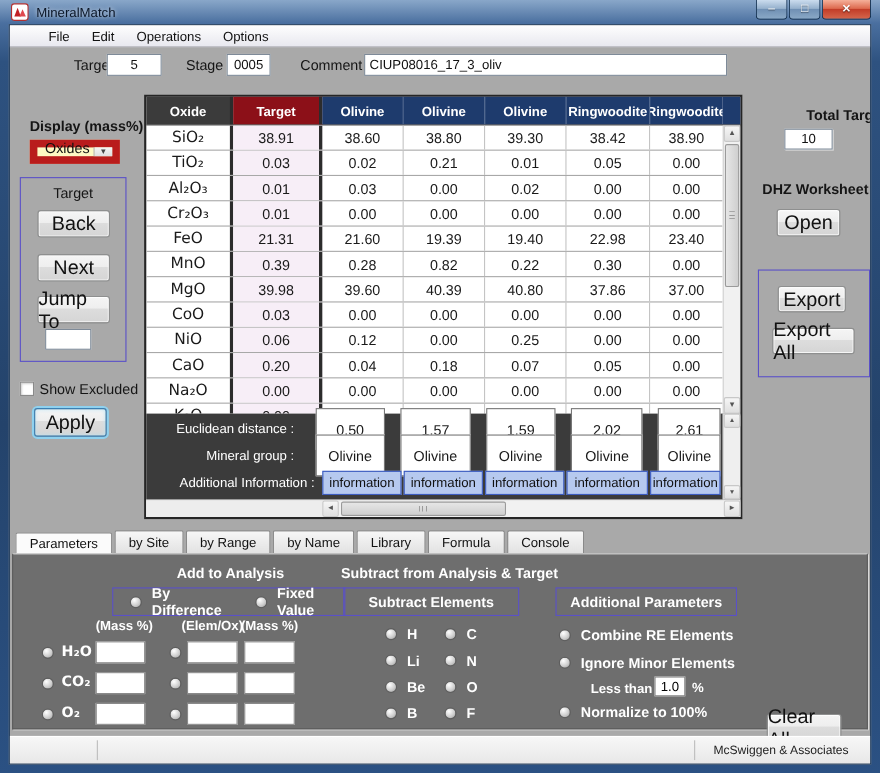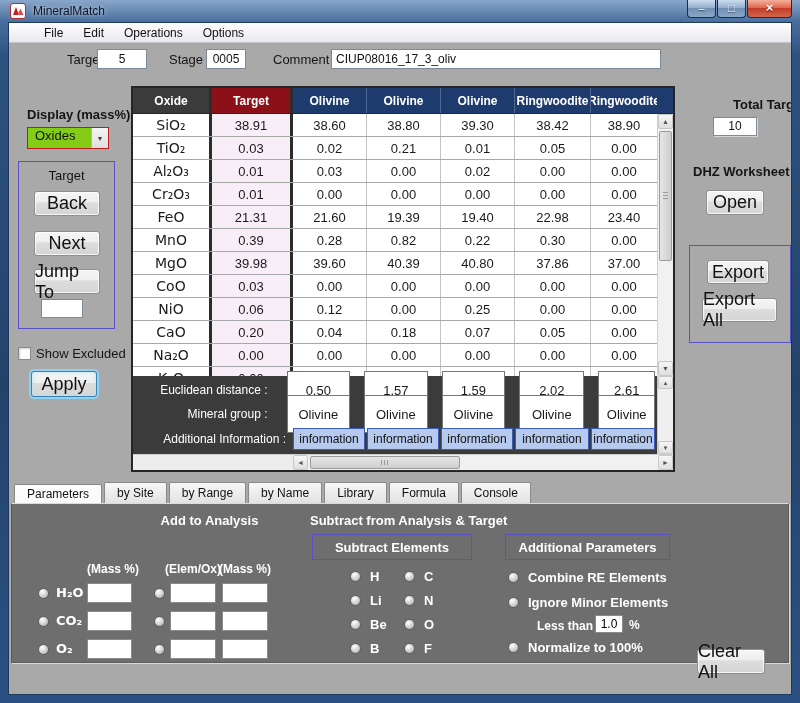--- a/index.html
+++ b/index.html
@@ -41,21 +41,21 @@
 
   
   .btn { position:absolute; border:1px solid #8e8f8f; border-radius:3px; font-size:18px; color:#111;
     background:linear-gradient(#f5f5f5,#eeeeee 45%,#dddddd 46%,#d5d5d5);
     box-shadow:inset 0 0 0 1px rgba(255,255,255,.75); display:flex; align-items:center; justify-content:center; }
   .btn.glow { border-color:#3c7fb1; box-shadow:0 0 0 2px #8fd1ef, inset 0 0 4px #b9e4f5; }
 
   .groupbox { position:absolute; border:1px solid var(--accent_border,#5a50c8); }
   .group-title { text-align:center; font-size:13px; color:#151515; margin-top:6px; }
 
-  .dropdown { position:absolute; background:#84cc16; border:1px solid #b91c1c; display:flex; align-items:flex-start; }
+  .dropdown { position:absolute; background:#fef9c3; border:7px solid #b91c1c; display:flex; align-items:flex-end; }
   .dd-text { flex:1; font-size:13px; padding-left:7px; color:#111; }
   .dd-arrow { width:17px; height:100%; border-left:1px solid #b5b5b5; display:flex; align-items:center;
     justify-content:center; font-size:7px; color:#444; background:linear-gradient(#f4f4f4,#dfdfdf); }
 
   .checkbox { width:13px; height:13px; background:#fff; border:1px solid #8a8a8a; display:inline-block;
     box-shadow:inset 1px 1px 2px rgba(0,0,0,.2); }
 
   
   .dtable { position:absolute; left:122px; top:43px; width:544px; border:2px solid #252525; background:#fff; }
   .thead { display:flex; height:26px; border-bottom:1px solid #252525; }
@@ -442,20 +442,26 @@
           <div class="tab">Formula</div>
 
           <div class="tab">Console</div>
 
       </div>
 
       <div class="params-panel">
         <div class="p-abs p-head" style="left:90px; top:9px; width:215px; text-align:center;">Add to Analysis</div>
         <div class="p-abs p-head" style="left:298px; top:9px;">Subtract from Analysis &amp; Target</div>
 
+        <div class="p-box" style="left:90px; top:30px; width:212px; height:26px; justify-content:flex-start;">
+          <span class="radio" style="margin-left:15px;"></span>
+          <span class="p-lbl" style="margin-left:9px;">By Difference</span>
+          <span class="radio" style="margin-left:22px;"></span>
+          <span class="p-lbl" style="margin-left:9px;">Fixed Value</span>
+        </div>
 
         <div class="p-box" style="left:300px; top:30px; width:160px; height:26px;">Subtract Elements</div>
         <div class="p-box" style="left:493px; top:30px; width:165px; height:26px;">Additional Parameters</div>
 
         <div class="p-abs" style="left:75px; top:58px; width:45px; text-align:center; font-size:12px; font-weight:600;">(Mass %)</div>
         <div class="p-abs" style="left:152px; top:58px; width:58px; text-align:center; font-size:12px; font-weight:600;">(Elem/Ox)</div>
         <div class="p-abs" style="left:207px; top:58px; width:52px; text-align:center; font-size:12px; font-weight:600;">(Mass %)</div>
 
         <div class="add-rows">
 
@@ -547,14 +553,19 @@
         <input class="p-input" style="left: 583px; top: 111px; width: 28px; height: 18px; text-align: center;" value="1.0">
         <span class="p-abs" style="left:617px; top:114px; font-size:12px; font-weight:600;">%</span>
         <div class="opt-row" style="left:496px; top:136px;">
           <span class="radio"></span>
           <span class="p-lbl">Normalize to 100%</span>
         </div>
         <div class="btn" style="left:685px; top:117px; width:68px; height:25px;margin-top:28px;">Clear All</div>
       </div>
     </div>
 
+    <div class="statusbar">
+      <div class="sb-div" style="left:79px;"></div>
+      <div class="sb-div" style="left:622px;"></div>
+      <div class="sb-company">McSwiggen &amp; Associates</div>
+    </div>
   </div>
 </div>
 
 </body></html>

